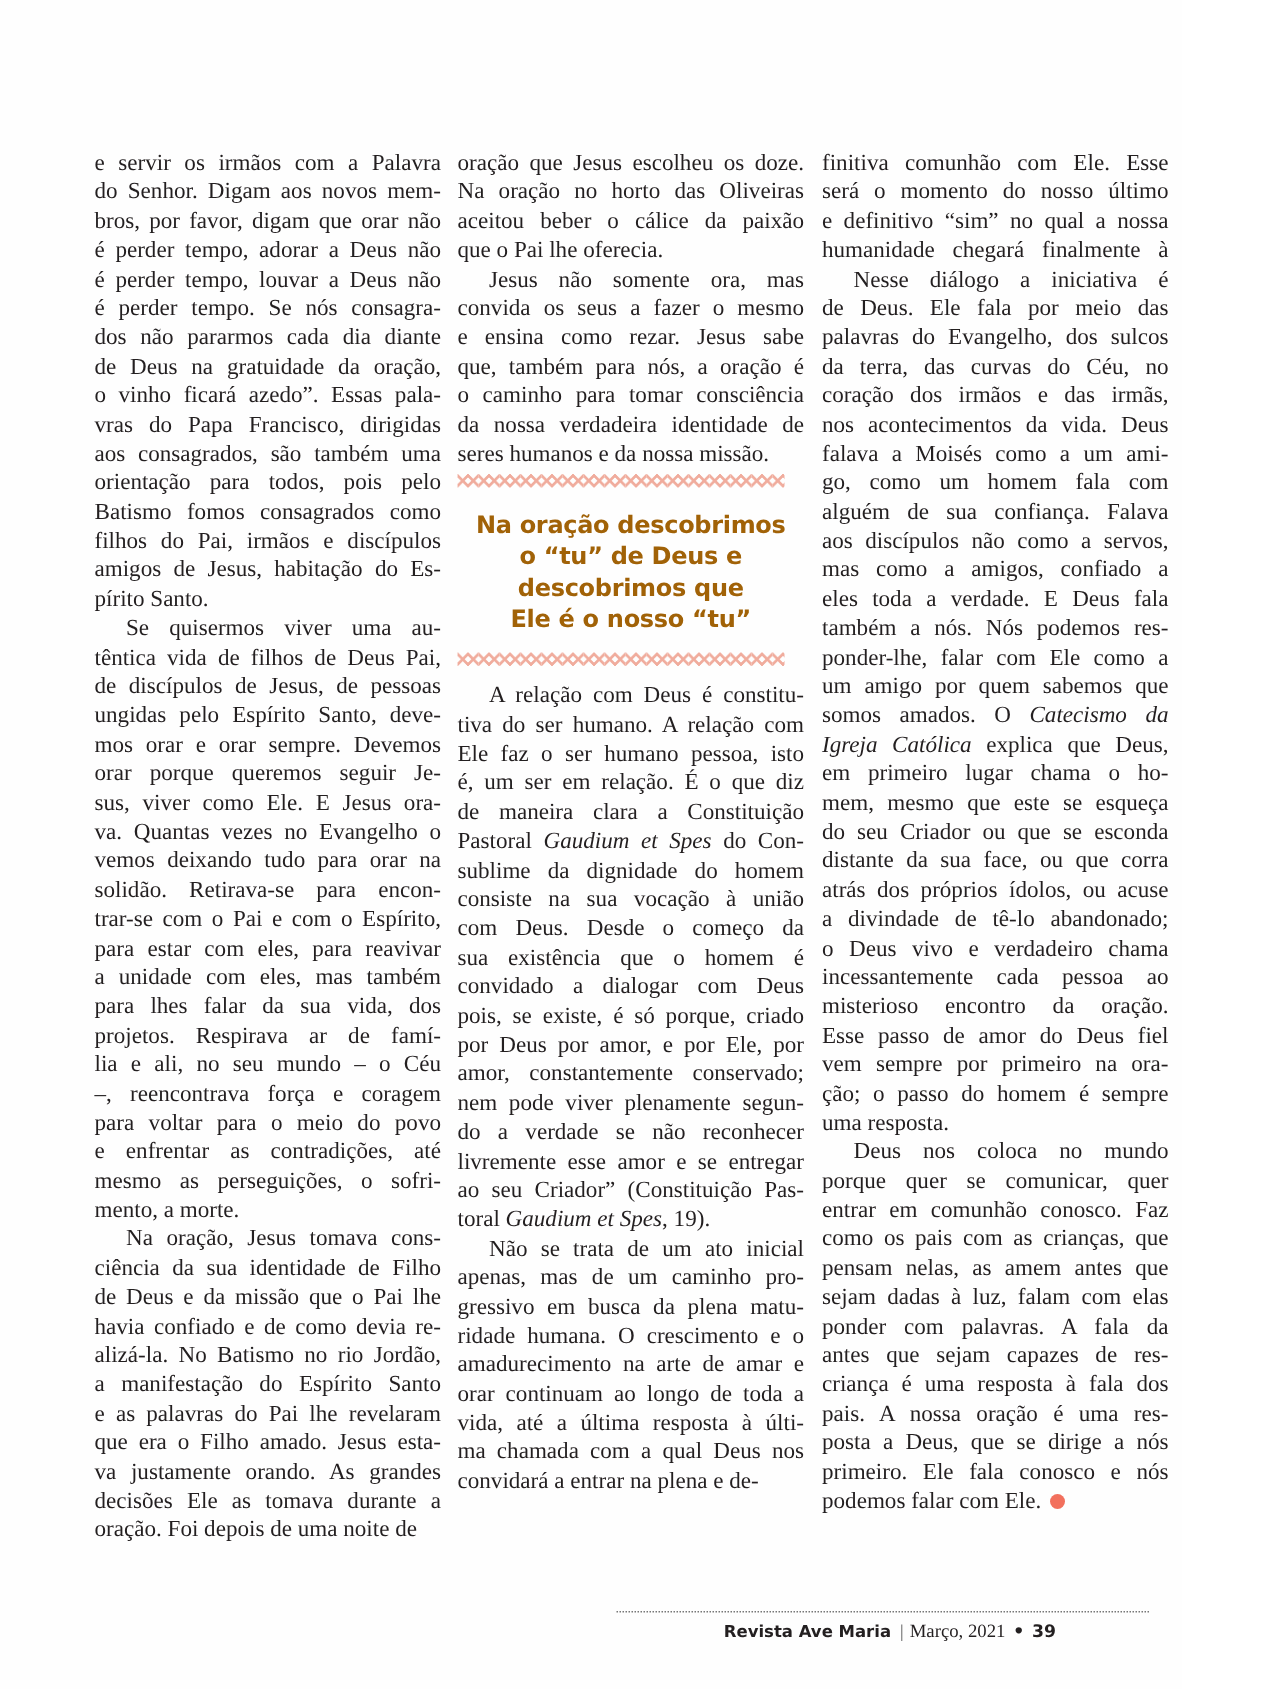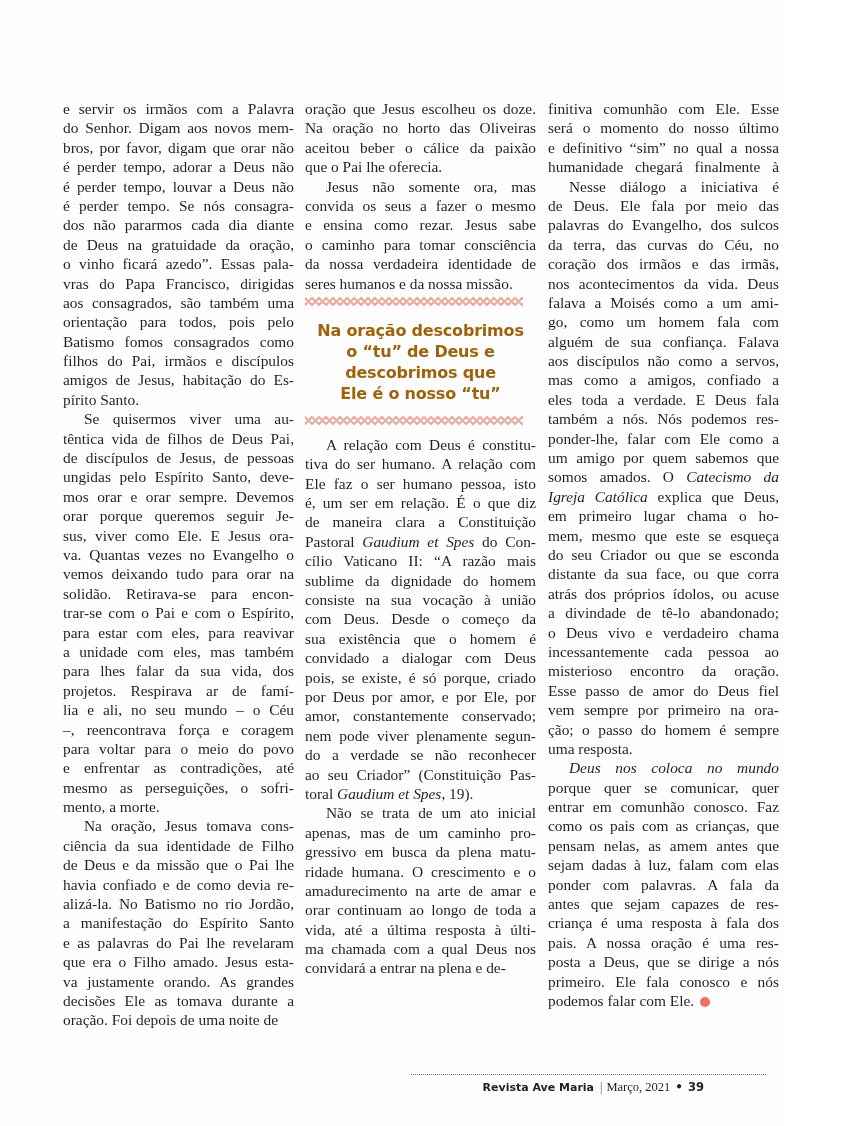--- a/index.html
+++ b/index.html
@@ -114,20 +114,21 @@
         <p class="para">
           <span class="line">oração que Jesus escolheu os doze.</span>
           <span class="line">Na oração no horto das Oliveiras</span>
           <span class="line">aceitou beber o cálice da paixão</span>
           <span class="line last">que o Pai lhe oferecia.</span>
         </p>
         <p class="para">
           <span class="line" style="text-indent: 21px;">Jesus não somente ora, mas</span>
           <span class="line">convida os seus a fazer o mesmo</span>
           <span class="line">e ensina como rezar. Jesus sabe</span>
+          <span class="line">que, também para nós, a oração é</span>
           <span class="line">o caminho para tomar consciência</span>
           <span class="line">da nossa verdadeira identidade de</span>
           <span class="line last">seres humanos e da nossa missão.</span>
         </p>
       </div>
     <span class="ornament"></span>
     <div class="pullquote">
       <span class="pq-line">Na oração descobrimos</span>
       <span class="pq-line">o “tu” de Deus e</span>
       <span class="pq-line">descobrimos que</span>
@@ -135,31 +136,31 @@
     </div>
     <span class="ornament" style="margin-bottom:10px;"></span>
     <div>
         <p class="para">
           <span class="line" style="text-indent: 21px;">A relação com Deus é constitu-</span>
           <span class="line">tiva do ser humano. A relação com</span>
           <span class="line">Ele faz o ser humano pessoa, isto</span>
           <span class="line">é, um ser em relação. É o que diz</span>
           <span class="line">de maneira clara a Constituição</span>
           <span class="line">Pastoral <em>Gaudium et Spes</em> do Con-</span>
-          <span class="line">cílio Vaticano II: “A razão mais</span>
           <span class="line">sublime da dignidade do homem</span>
           <span class="line">consiste na sua vocação à união</span>
           <span class="line">com Deus. Desde o começo da</span>
           <span class="line">sua existência que o homem é</span>
           <span class="line">convidado a dialogar com Deus</span>
           <span class="line">pois, se existe, é só porque, criado</span>
           <span class="line">por Deus por amor, e por Ele, por</span>
           <span class="line">amor, constantemente conservado;</span>
           <span class="line">nem pode viver plenamente segun-</span>
           <span class="line">do a verdade se não reconhecer</span>
+          <span class="line">livremente esse amor e se entregar</span>
           <span class="line">ao seu Criador” (Constituição Pas-</span>
           <span class="line last">toral <em>Gaudium et Spes</em>, 19).</span>
         </p>
         <p class="para">
           <span class="line" style="text-indent: 21px;">Não se trata de um ato inicial</span>
           <span class="line">apenas, mas de um caminho pro-</span>
           <span class="line">gressivo em busca da plena matu-</span>
           <span class="line">ridade humana. O crescimento e o</span>
           <span class="line">amadurecimento na arte de amar e</span>
           <span class="line">orar continuam ao longo de toda a</span>
@@ -202,21 +203,21 @@
         <span class="line">a divindade de tê-lo abandonado;</span>
         <span class="line">o Deus vivo e verdadeiro chama</span>
         <span class="line">incessantemente cada pessoa ao</span>
         <span class="line">misterioso encontro da oração.</span>
         <span class="line">Esse passo de amor do Deus fiel</span>
         <span class="line">vem sempre por primeiro na ora-</span>
         <span class="line">ção; o passo do homem é sempre</span>
         <span class="line last">uma resposta.</span>
       </p>
       <p class="para">
-        <span class="line" style="text-indent: 21px; font-style: italic;">Deus nos coloca no mundo</span>
+        <span class="line" style="text-indent: 21px;">Deus nos coloca no mundo</span>
         <span class="line">porque quer se comunicar, quer</span>
         <span class="line">entrar em comunhão conosco. Faz</span>
         <span class="line">como os pais com as crianças, que</span>
         <span class="line">pensam nelas, as amem antes que</span>
         <span class="line">sejam dadas à luz, falam com elas</span>
         <span class="line">ponder com palavras. A fala da</span>
         <span class="line">antes que sejam capazes de res-</span>
         <span class="line">criança é uma resposta à fala dos</span>
         <span class="line">pais. A nossa oração é uma res-</span>
         <span class="line">posta a Deus, que se dirige a nós</span>

